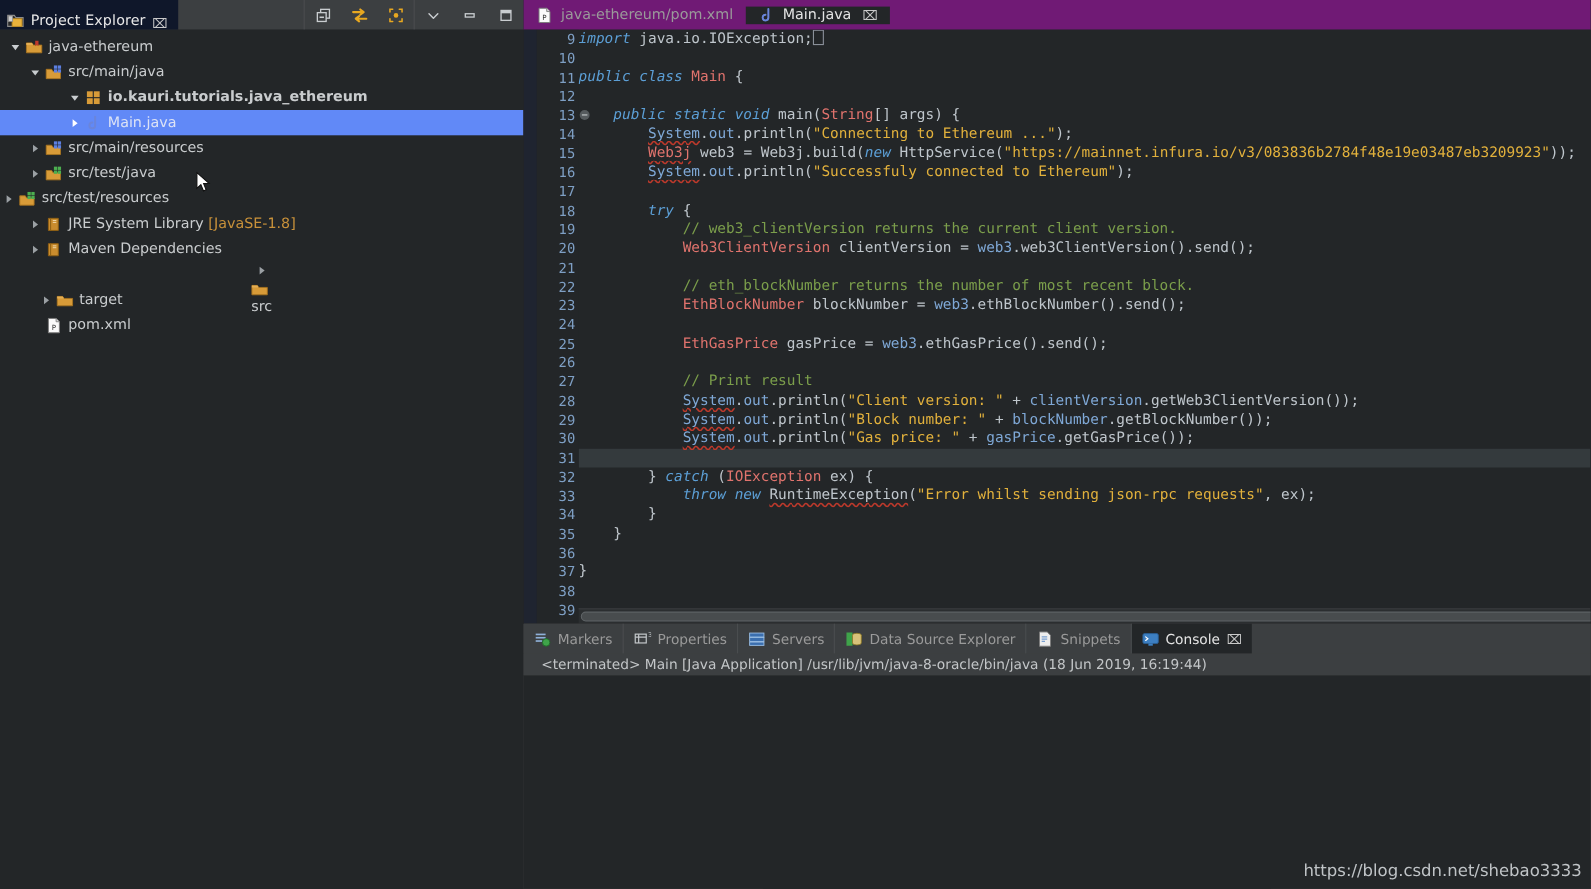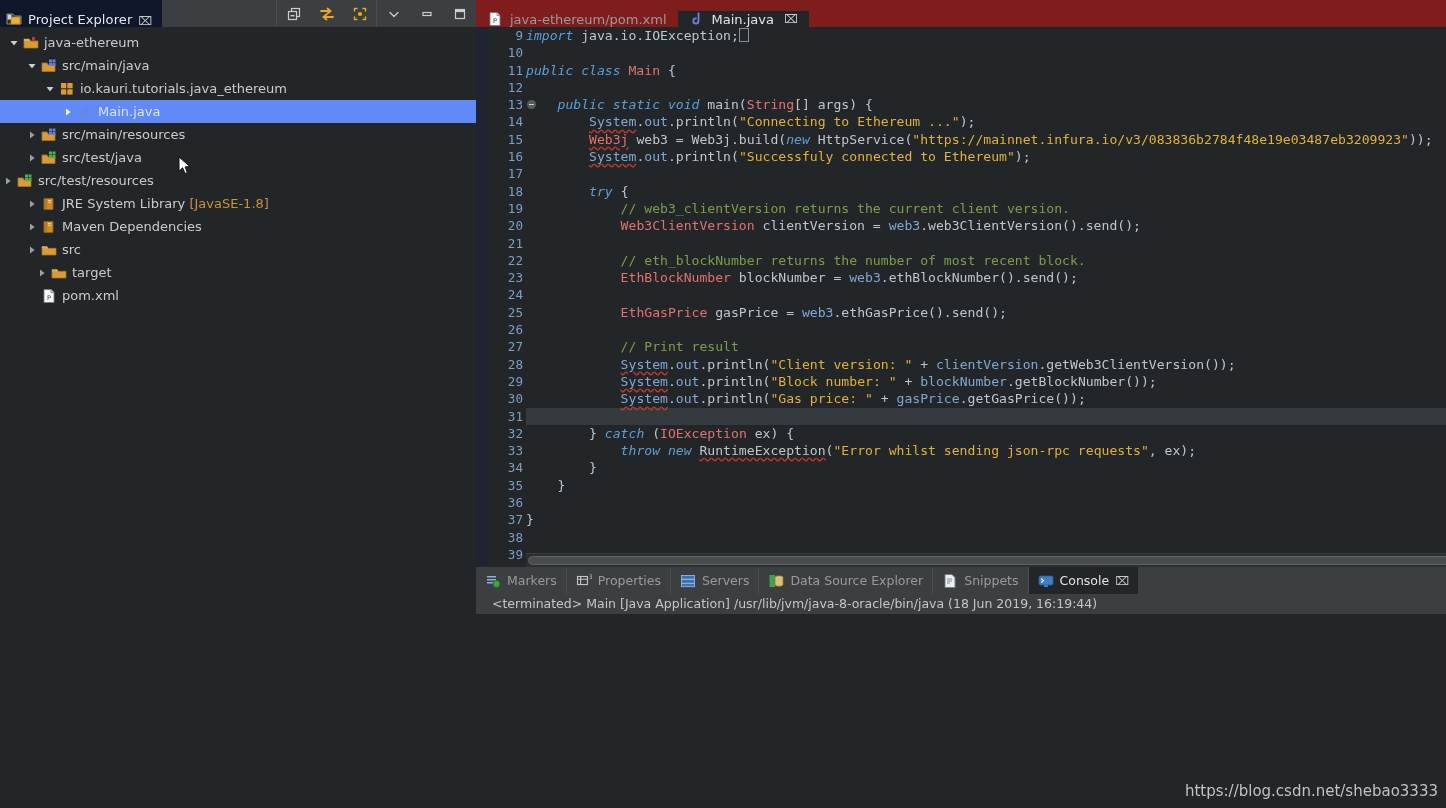--- a/index.html
+++ b/index.html
@@ -100,23 +100,23 @@
   #right-side {
     position: absolute;
     left: 476px; top: 0;
     width: 970px; height: 808px;
     background: #232628;
   }
 
   
   #editor-tabbar {
     height: 27px;
-    background: #7f1d1d;
+    background: #701a75;
     display: flex;
-    align-items: flex-end;
+    align-items: center;
   }
   .ed-tab {
     display: flex;
     align-items: center;
     gap: 7px;
     padding: 0 11px;
     font-size: 13px;
     color: #9A9A9A;
     box-sizing: border-box;
   }
@@ -367,21 +367,21 @@
               <path d="M1 5 L6 5 L7.2 7 L14 7 L14 13.5 L1 13.5 Z" fill="#D89B38" stroke="#A8741F" stroke-width=".8"></path>
               <rect x="8" y="1.5" width="3" height="3" fill="#5C7FE0"></rect>
               <rect x="11.5" y="1.5" width="3" height="3" fill="#5C7FE0"></rect>
               <rect x="8" y="5" width="3" height="3" fill="#5C7FE0"></rect>
               <rect x="11.5" y="5" width="3" height="3" fill="#5C7FE0"></rect>
             </svg>
           </span>
         </span>
         <span class="tree-label">src/main/java</span>
       </div>
-      <div class="tree-row" style="padding-left: 42px;">
+      <div class="tree-row" style="padding-left: 60px; font-weight: bold;">
         <span class="twisty">
           <svg width="10" height="10" viewBox="0 0 10 10">
             <path d="M1.5 3 L8.5 3 L5 7.6 Z" fill="#C9CDD0"></path>
           </svg>
         </span>
         <span class="tree-icon">
           <span style="display: inline-flex; align-items: center; justify-content: center; width: 16px; height: 16px;">
             <svg class="ico" width="16" height="16" viewBox="0 0 16 16">
               <rect x="2" y="2" width="5.3" height="5.3" fill="#D89B38"></rect>
               <rect x="8.3" y="2" width="5.3" height="5.3" fill="#D89B38"></rect>
@@ -491,21 +491,21 @@
           <span style="display: inline-flex; align-items: center; justify-content: center; width: 16px; height: 16px;">
             <svg class="ico" width="16" height="16" viewBox="0 0 16 16">
               <path d="M3 2.5 L12 2.5 L12 13.5 L3 13.5 Z" fill="#C98C2E" stroke="#8F6014" stroke-width=".9"></path>
               <path d="M5 2.5 L5 13.5" stroke="#8F6014" stroke-width=".9"></path>
               <path d="M7 4.5 L10.2 4.5 M7 6.2 L10.2 6.2" stroke="#F0D8A8" stroke-width=".9"></path>
             </svg>
           </span>
         </span>
         <span class="tree-label">Maven Dependencies</span>
       </div>
-      <div class="tree-row" style="padding-left: 24px;">
+      <div class="tree-row" style=" flex-direction: column;">
         <span class="twisty">
           <svg width="10" height="10" viewBox="0 0 10 10">
             <path d="M3 1.5 L3 8.5 L7.6 5 Z" fill="#9BA0A4"></path>
           </svg>
         </span>
         <span class="tree-icon">
           <span style="display: inline-flex; align-items: center; justify-content: center; width: 16px; height: 16px;">
             <svg class="ico" width="16" height="16" viewBox="0 0 16 16">
               <path d="M1 4.5 L6 4.5 L7.2 6.3 L15 6.3 L15 13 L1 13 Z" fill="#D89B38" stroke="#A8741F" stroke-width=".8"></path>
               <path d="M1 4.5 L6 4.5 L7.2 6.3 L1 6.3 Z" fill="#E3AE55"></path>

